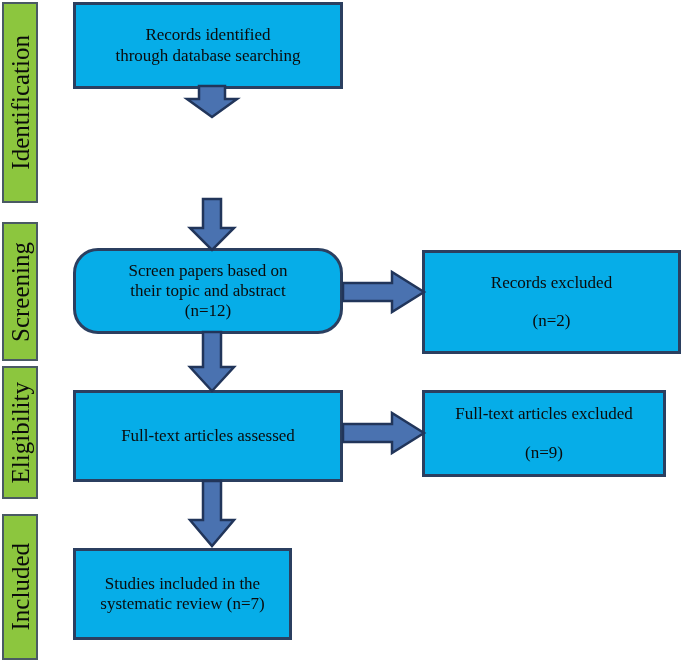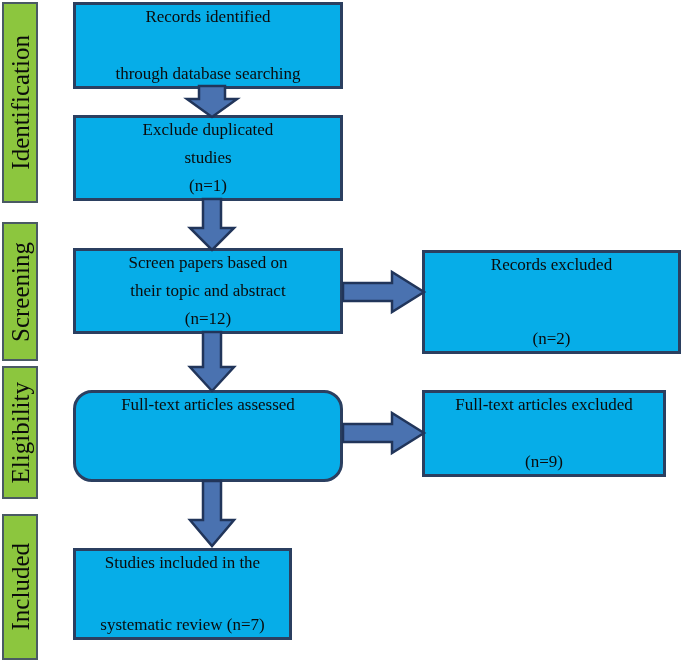--- a/index.html
+++ b/index.html
@@ -45,21 +45,21 @@
   
   .proc-box {
     position: absolute;
     background: #00AEEF;
     background: #06ADE8;
     border: 3px solid #2b3f60;
     box-sizing: border-box;
     display: flex;
     flex-direction: column;
     align-items: center;
-    justify-content: space-between;
+    justify-content: center;
     text-align: center;
     color: #0b0b0b;
     font-family: "Liberation Serif", "DejaVu Serif", serif;
     font-size: 17px;
     line-height: 1.18;
     padding: 2px 6px;
   }
   .proc-box .ln { display: block; white-space: nowrap; }
   .proc-box.spaced .ln + .ln { }
   .proc-box.spaced-sm .ln + .ln { margin-top: 18px; }
@@ -99,38 +99,33 @@
 
   <div class="stage-bar" style="left:2px; top:514px; width:36px; height:146px;">
     <span class="stage-label">Included</span>
   </div>
 
   <div class="proc-box spaced" style="left:73px; top:2px; width:270px; height:87px;">
     <span class="ln">Records identified</span>
     <span class="ln">through database searching</span>
   </div>
 
-  <div class="proc-box" style="left:73px; top:115px; width:270px; height:86px;">
-    <span class="ln">Exclude duplicated</span>
-    <span class="ln">studies</span>
-    <span class="ln">(n=1)</span>
-  </div>
 
-  <div class="proc-box" style="left:73px; top:248px; width:270px; height:86px;">
+  <div class="proc-box" style="left:73px; top:248px; width:270px; height:86px;border-radius:25px;">
     <span class="ln">Screen papers based on</span>
     <span class="ln">their topic and abstract</span>
     <span class="ln">(n=12)</span>
   </div>
 
   <div class="proc-box spaced-sm" style="left:422px; top:250px; width:259px; height:104px;">
     <span class="ln">Records excluded</span>
     <span class="ln">(n=2)</span>
   </div>
 
-  <div class="proc-box" style="left:73px; top:390px; width:270px; height:92px;border-radius:19px;">
+  <div class="proc-box" style="left:73px; top:390px; width:270px; height:92px;">
     <span class="ln">Full-text articles assessed</span>
   </div>
 
   <div class="proc-box spaced-sm" style="left:422px; top:390px; width:244px; height:87px;">
     <span class="ln">Full-text articles excluded</span>
     <span class="ln">(n=9)</span>
   </div>
 
   <div class="proc-box" style="left:73px; top:548px; width:219px; height:92px;">
     <span class="ln">Studies included in the</span>

